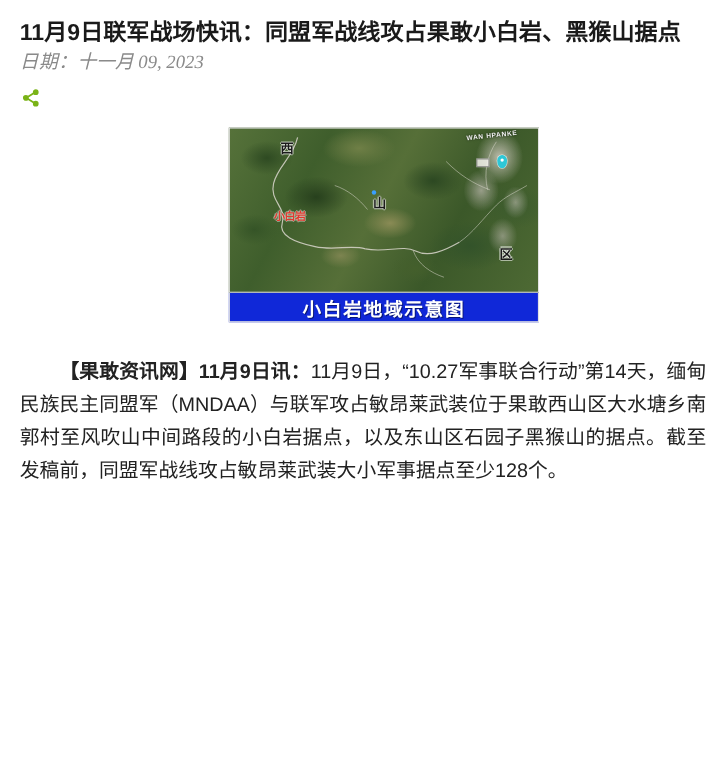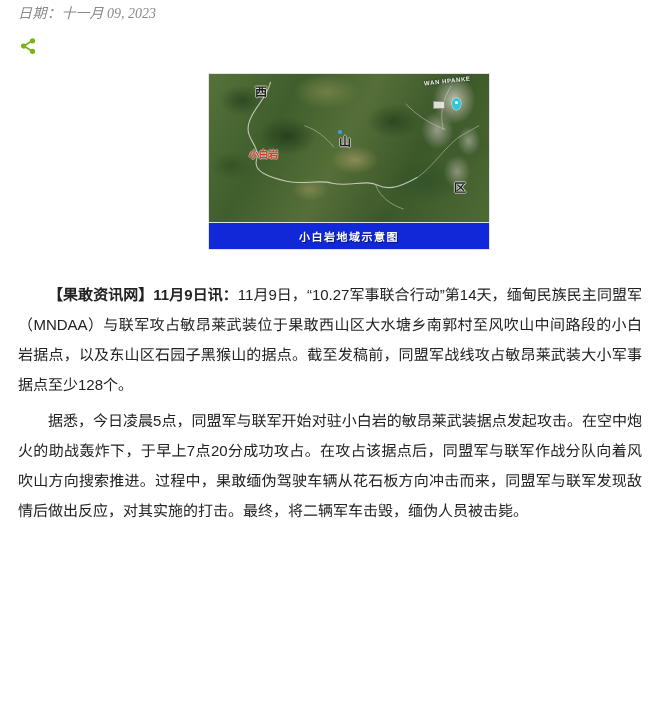--- a/index.html
+++ b/index.html
@@ -32,21 +32,21 @@
     font-size: 21px;
     line-height: 27px;
     font-weight: 700;
     letter-spacing: 0px;
     color: #1a1a1a;
     white-space: nowrap;
   }
 
   .article-date {
     margin: 6px 0 0 0;
-    font-size: 14px;
+    font-size: 17px;
     line-height: 15px;
     font-style: italic;
     color: #8a8a8a;
     font-family: "Liberation Serif", "DejaVu Serif", serif;
   }
   .article-date .date-label { letter-spacing: .5px; }
 
   
   .share-row {
     margin-top: 14px;
@@ -197,49 +197,50 @@
     background: #1028d8;
     border: 1px solid #e3e3e3;
     border-top: none;
     box-sizing: border-box;
     display: flex;
     align-items: center;
     justify-content: center;
   }
   .map-caption-text {
     color: #ffffff;
-    font-size: 11px;
+    font-size: 17px;
     font-weight: 700;
     letter-spacing: 1.5px;
     font-family: "Liberation Sans", "DejaVu Sans", sans-serif;
     text-shadow: 1px 1px 0 rgba(0,0,0,.45);
     text-align: center;
   }
 
   
   .article-body {
     margin-top: 30px;
   }
   .para {
     margin: 0 0 6px 0;
-    font-size: 15px;
+    font-size: 18px;
     line-height: 30px;
     color: #222222;
     text-align: justify;
     text-justify: inter-ideograph;
     letter-spacing: 0px;
   }
   .para.indent { text-indent: 2em; }
   .para .lead { font-weight: 700; }
 </style>
 </head>
 <body>
 
 <div class="page">
 
+  <h1 class="article-title">11月9日联军战场快讯：同盟军战线攻占果敢小白岩、黑猴山据点</h1>
 
   <div class="article-date">
     <span class="date-label">日期：</span><span class="date-value">十一月 09, 2023</span>
   </div>
 
   <div class="share-row">
     <span class="share-button">
       <svg width="18" height="18" viewBox="0 0 24 24" aria-hidden="true">
         <g fill="none" stroke="#7ab317" stroke-width="2.2" stroke-linecap="round" stroke-linejoin="round">
           <circle cx="18" cy="5" r="2.4" fill="#7ab317"></circle>
@@ -279,18 +280,17 @@
       <div class="map-label-red">小白岩</div>
     </div>
     <figcaption class="map-caption">
       <span class="map-caption-text">小白岩地域示意图</span>
     </figcaption>
   </figure>
 
   <div class="article-body">
     <p class="para indent"><span class="lead">【果敢资讯网】11月9日讯：</span><span>11月9日，“10.27军事联合行动”第14天，缅甸民族民主同盟军（MNDAA）与联军攻占敏昂莱武装位于果敢西山区大水塘乡南郭村至风吹山中间路段的小白岩据点，以及东山区石园子黑猴山的据点。截至发稿前，同盟军战线攻占敏昂莱武装大小军事据点至少128个。</span></p>
 
-    <p class="para indent"><span>据悉，今日凌晨5点，同盟军与联军开始对驻小白岩的敏昂莱武装据点发起攻击。在空中炮火的助战轰炸下，于早上7点20分成功攻占。在攻占该据点后，同盟军与联军作战分队向着风吹山方向搜索推进。过程中，果敢缅伪驾驶车辆从花石板方向冲击而来，同盟军与联军发现敌情后做出反应，对其实施的打击。最终，将二辆军车击毁，缅伪人员被击毙。</span></p>
 
 
   </div>
 
 </div>
 
 </body></html>

